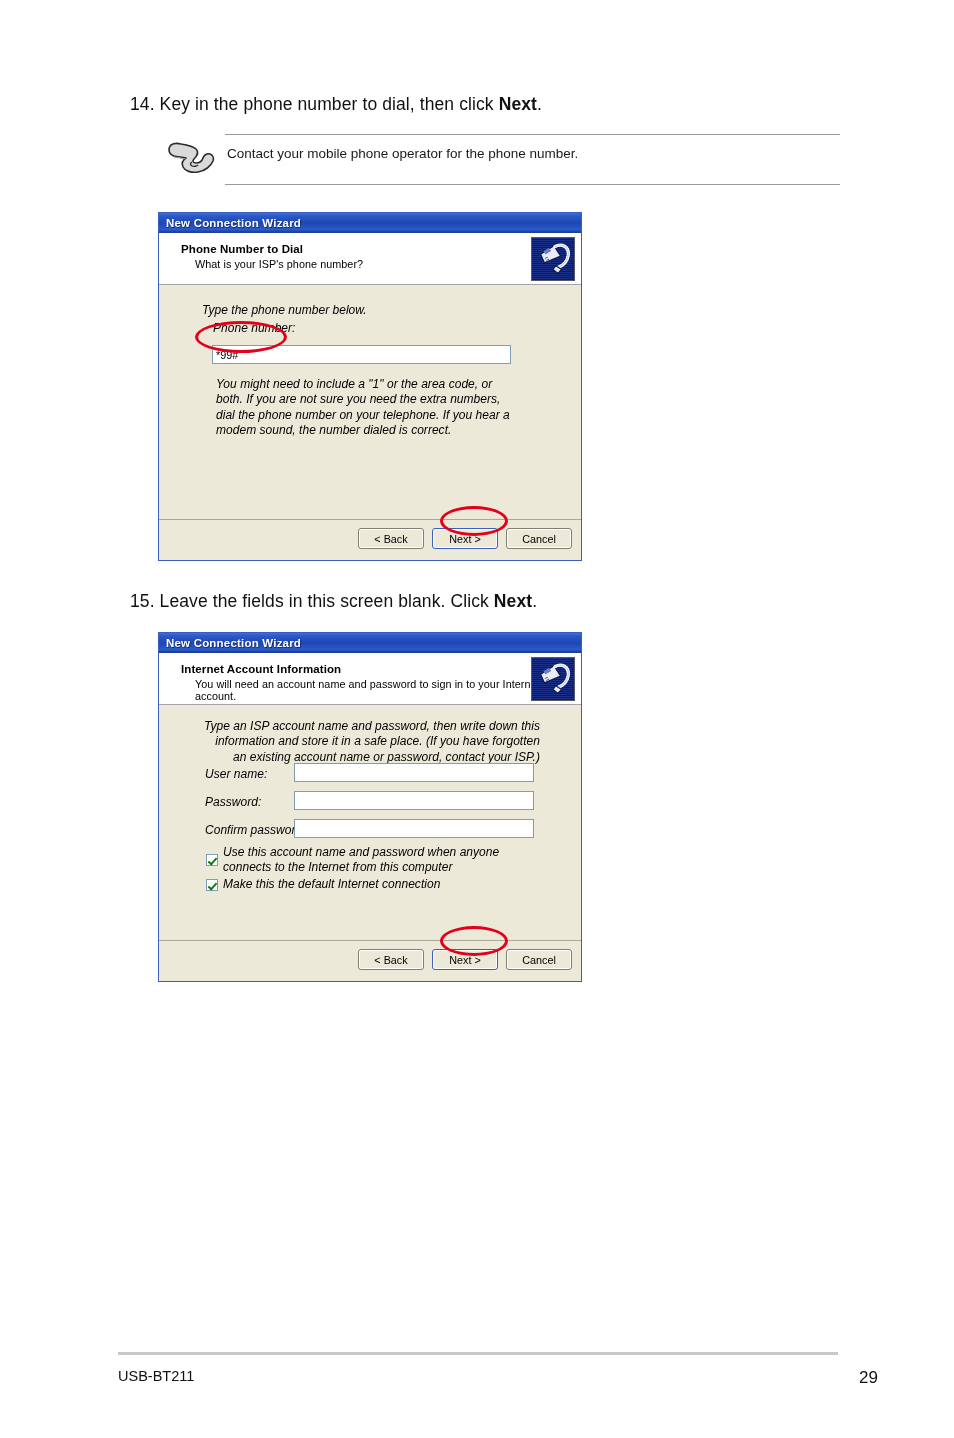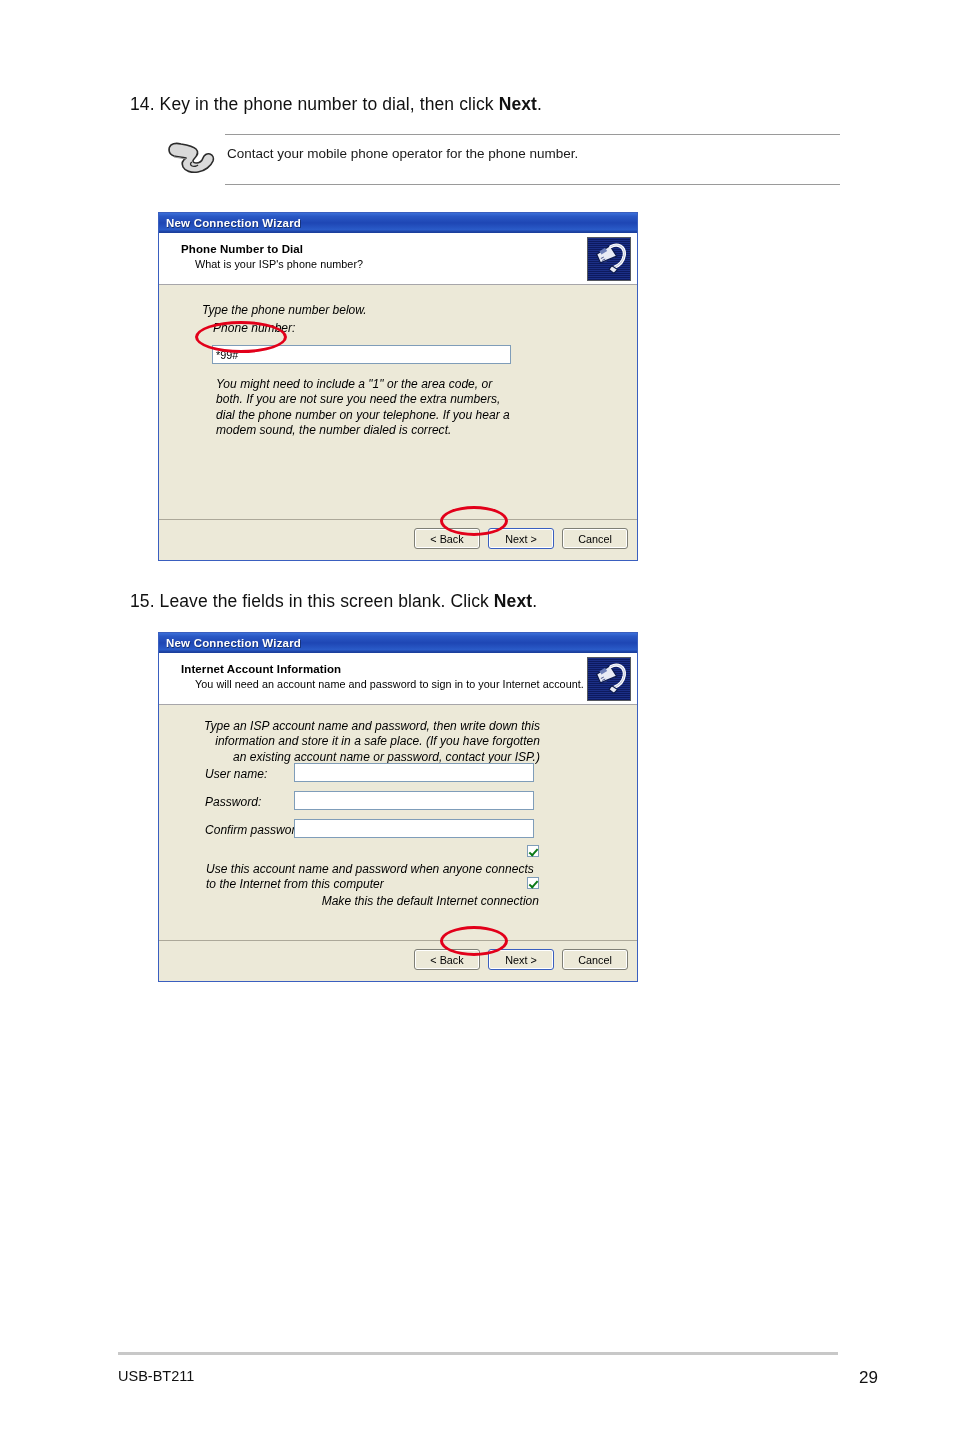--- a/index.html
+++ b/index.html
@@ -62,21 +62,21 @@
     position: absolute;
     left: 62px;
     top: 16px;
     font-size: 13.5px;
     color: #1a1a1a;
   }
 
   
   .wizard {
     position: absolute;
-    width: 480px;
+    width: 424px;
     border: 1px solid #3a5fbf;
     box-sizing: border-box;
     background: #ece9d8;
     box-shadow: 0 0 0 1px #2d4a9e inset;
   }
   .wz-titlebar {
     height: 20px;
     background: linear-gradient(to bottom,
       #3b6ed8 0%, #2a58c4 18%, #1e46b4 52%, #2a5bc8 88%, #1b3f9e 100%);
     border-bottom: 1px solid #1b3f9e;
@@ -199,23 +199,22 @@
     left: 3px;
     top: 1px;
     width: 3px;
     height: 7px;
     border: solid #0b7a16;
     border-width: 0 2px 2px 0;
     transform: rotate(42deg);
   }
   .check-row {
     display: flex;
-    align-items: flex-end;
+    align-items: center;
     gap: 5px;
-    flex-direction: column;
   }
 
   
   .hl-ellipse {
     position: absolute;
     border: 3.5px solid #e2001a;
     border-radius: 50%;
     box-sizing: border-box;
     pointer-events: none;
   }

